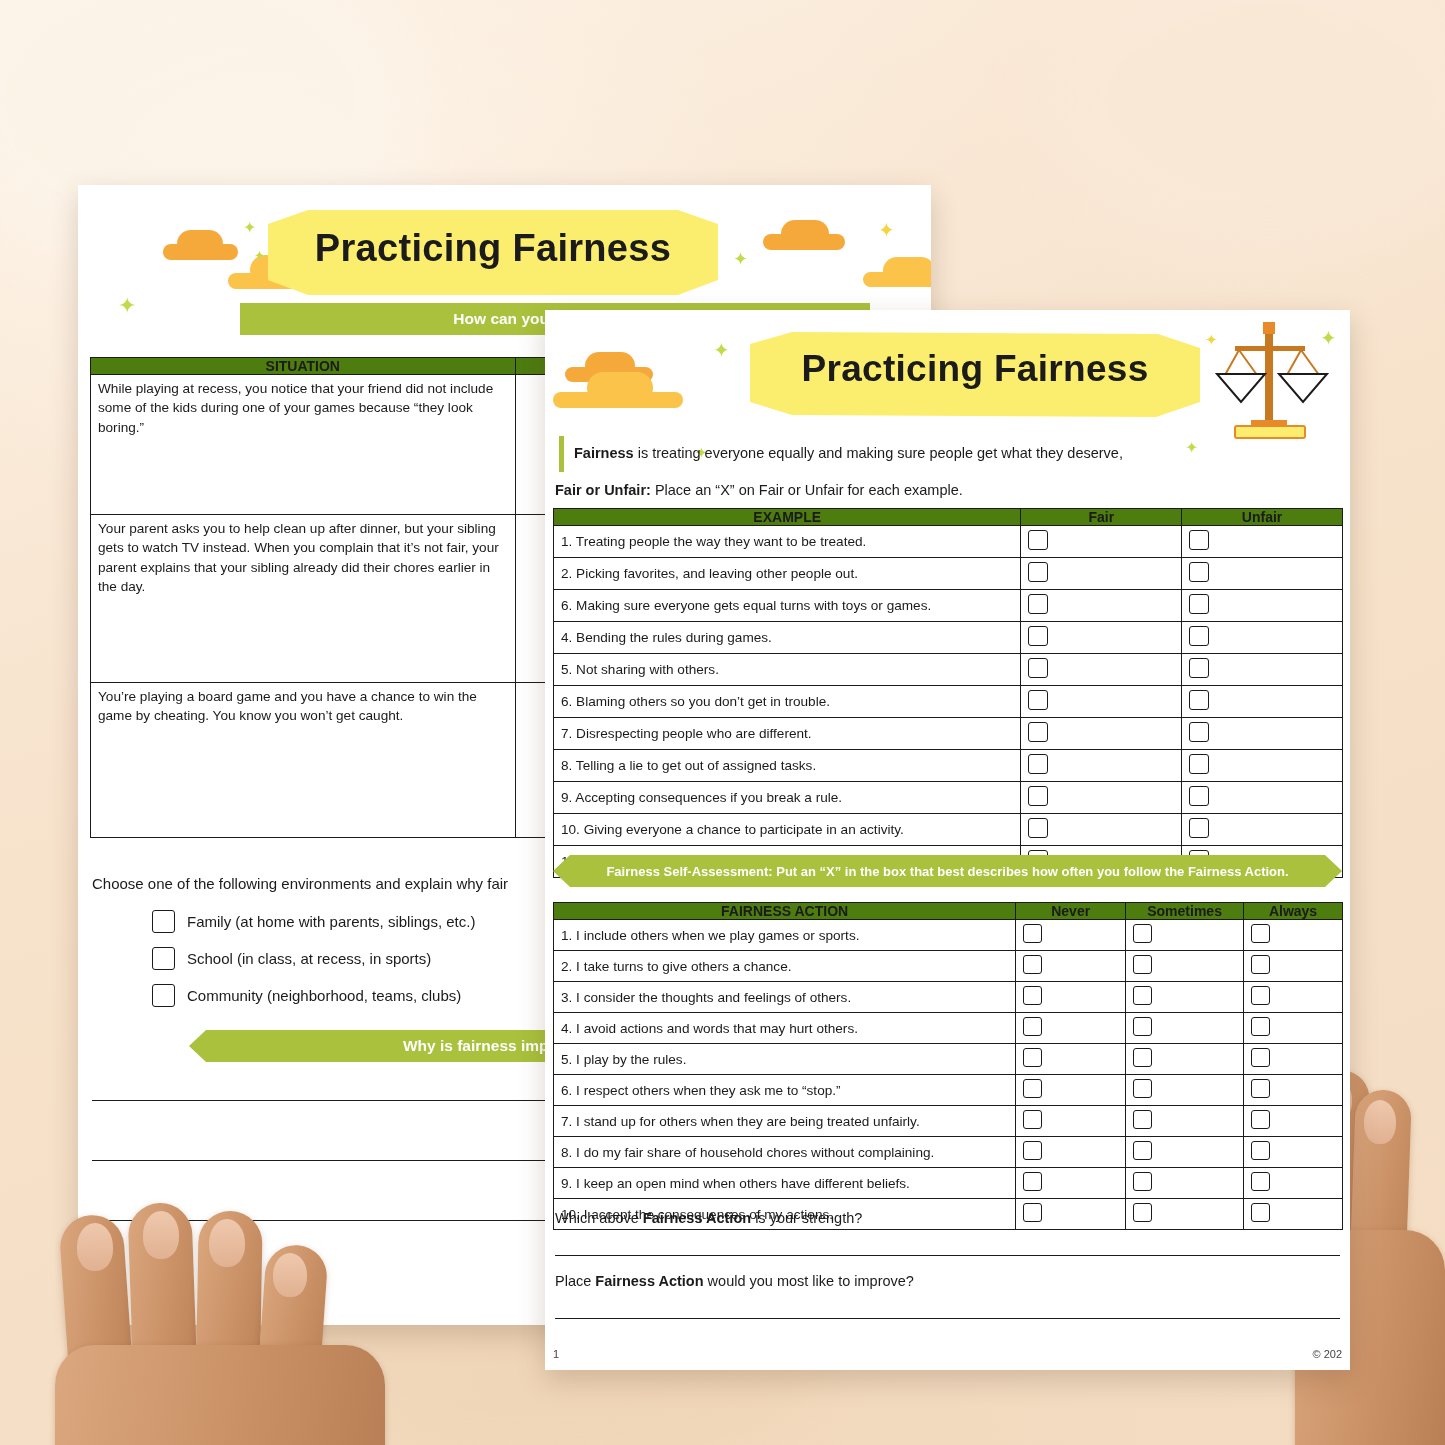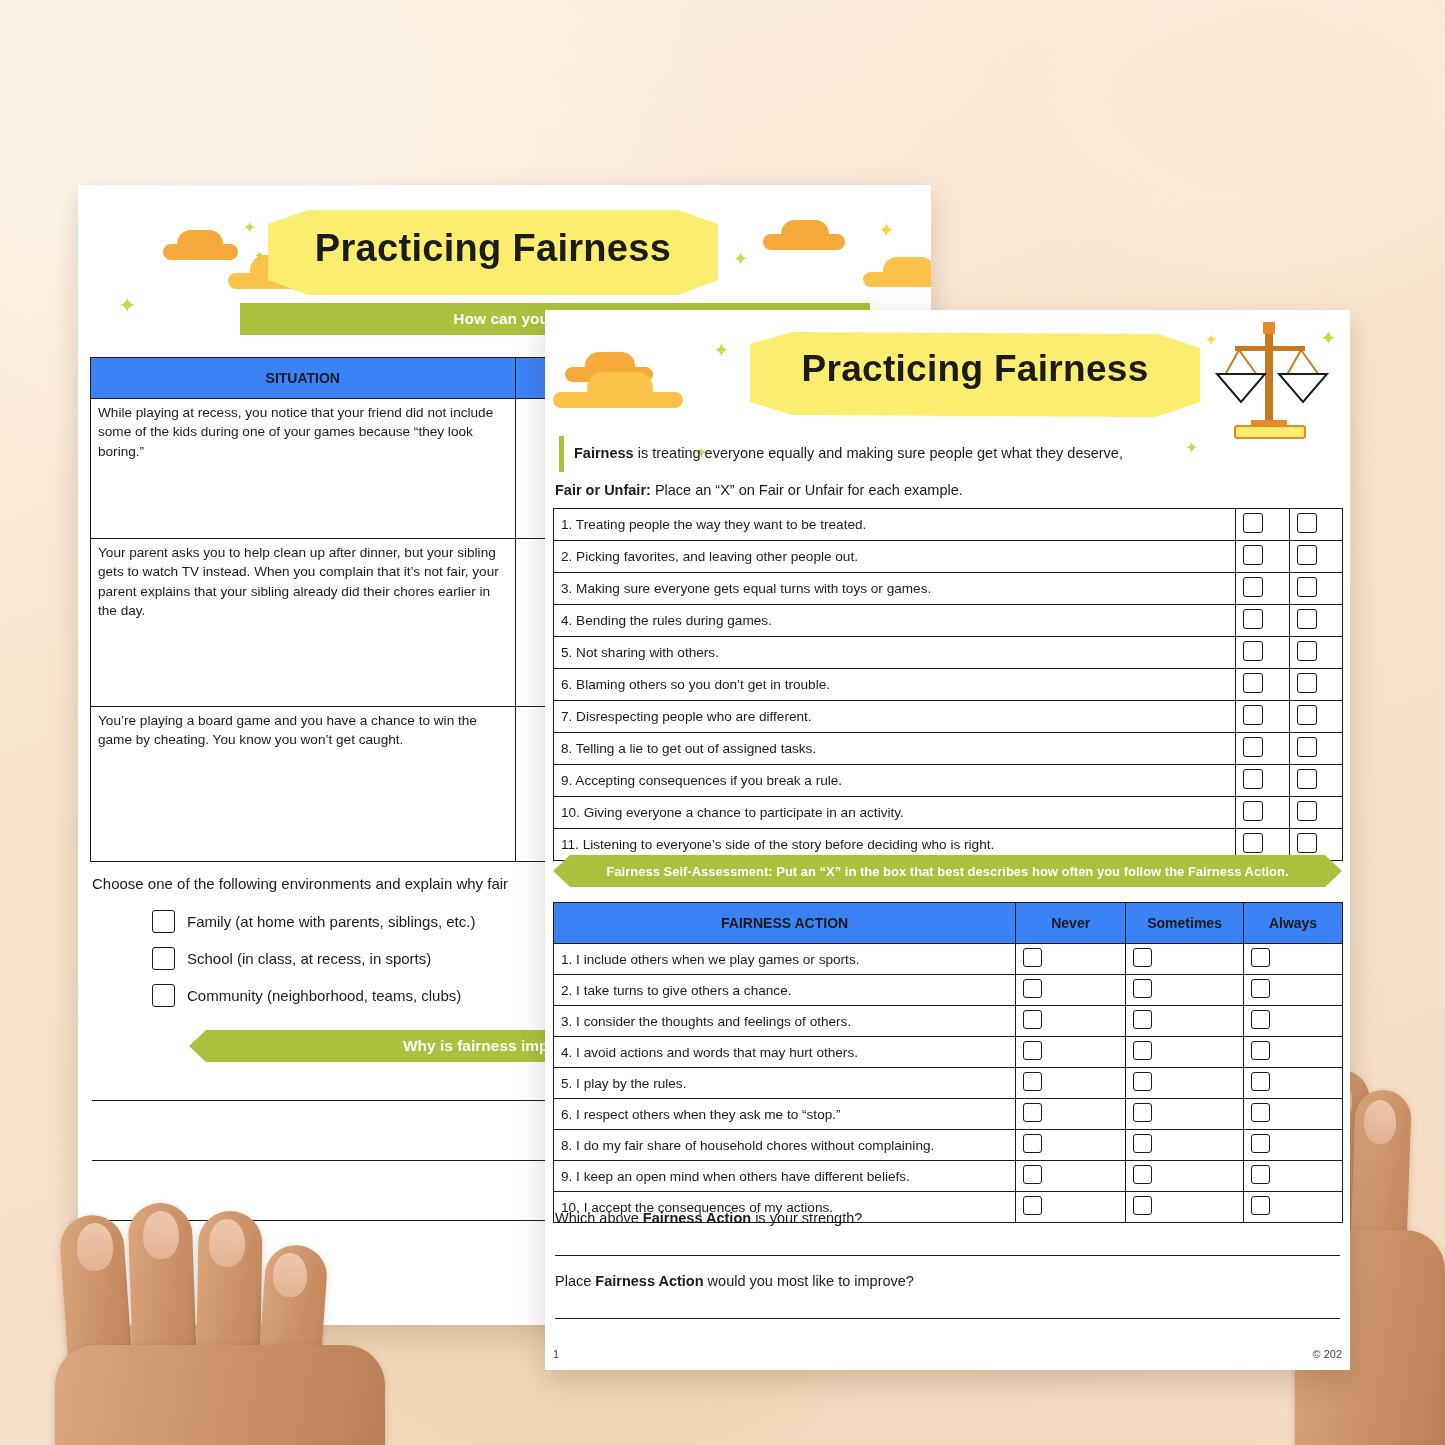--- a/index.html
+++ b/index.html
@@ -124,25 +124,25 @@
   table { border-collapse: collapse; width: 100%; }
   .tbl td, .tbl th {
     border: 1.6px solid #1b1b1b;
     padding: 4px 7px;
     font-size: 13.6px;
     color: #1b1b1b;
     text-align: left;
     font-weight: normal;
   }
   .tbl th {
-    background: #3b82f6;
+    background: #4d7c0f;
     font-weight: bold;
     text-align: center;
     font-size: 14px;
-    padding: 12px 6px;
+    padding: 0 6px;
   }
   .cbcell { text-align: center; }
   .cb {
     display: inline-block;
     width: 20px; height: 20px;
     border: 1.8px solid #1b1b1b;
     border-radius: 3px;
     background: #fff;
   }
   .cb.sm { width: 19px; height: 19px; }
@@ -299,32 +299,37 @@
     </span>
   </div>
 
   <div class="qtext" style="position:absolute;left:10px;top:172px;font-size:14.5px;">
     <b>Fair or Unfair:</b><span> Place an “X” on Fair or Unfair for each example.</span>
   </div>
 
   <div style="position:absolute;left:8px;top:198px;width:790px;">
     <table class="tbl">
       <tbody>
+          <tr>
+        <th style="width:468px;">EXAMPLE</th>
+        <th style="width:161px;">Fair</th>
+        <th style="width:161px;">Unfair</th>
+      </tr>
       <tr>
             <td>1. Treating people the way they want to be treated.</td>
             <td class="cbcell"><span class="cb"></span></td>
             <td class="cbcell"><span class="cb"></span></td>
           </tr>
       <tr>
             <td>2. Picking favorites, and leaving other people out.</td>
             <td class="cbcell"><span class="cb"></span></td>
             <td class="cbcell"><span class="cb"></span></td>
           </tr>
       <tr>
-            <td>3. Making sure everyone gets equal turns with toys or games.</td>
+            <td>6. Making sure everyone gets equal turns with toys or games.</td>
             <td class="cbcell"><span class="cb"></span></td>
             <td class="cbcell"><span class="cb"></span></td>
           </tr>
       <tr>
             <td>4. Bending the rules during games.</td>
             <td class="cbcell"><span class="cb"></span></td>
             <td class="cbcell"><span class="cb"></span></td>
           </tr>
       <tr>
             <td>5. Not sharing with others.</td>
@@ -405,20 +410,26 @@
             <td class="cbcell"><span class="cb sm"></span></td>
           </tr>
       <tr>
             <td>5. I play by the rules.</td>
             <td class="cbcell"><span class="cb sm"></span></td>
             <td class="cbcell"><span class="cb sm"></span></td>
             <td class="cbcell"><span class="cb sm"></span></td>
           </tr>
       <tr>
             <td>6. I respect others when they ask me to “stop.”</td>
+            <td class="cbcell"><span class="cb sm"></span></td>
+            <td class="cbcell"><span class="cb sm"></span></td>
+            <td class="cbcell"><span class="cb sm"></span></td>
+          </tr>
+      <tr>
+            <td>7. I stand up for others when they are being treated unfairly.</td>
             <td class="cbcell"><span class="cb sm"></span></td>
             <td class="cbcell"><span class="cb sm"></span></td>
             <td class="cbcell"><span class="cb sm"></span></td>
           </tr>
       <tr>
             <td>8. I do my fair share of household chores without complaining.</td>
             <td class="cbcell"><span class="cb sm"></span></td>
             <td class="cbcell"><span class="cb sm"></span></td>
             <td class="cbcell"><span class="cb sm"></span></td>
           </tr>

